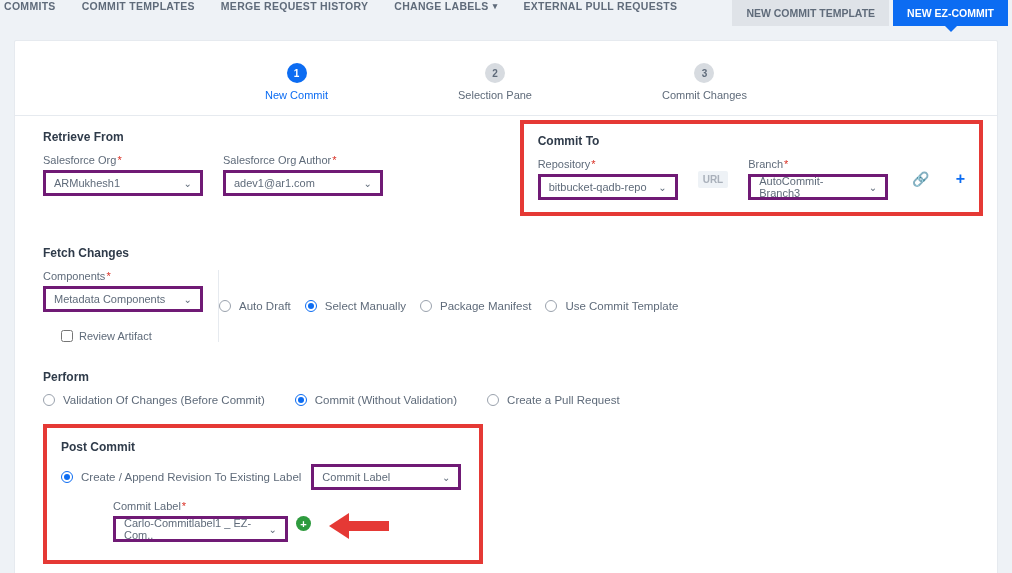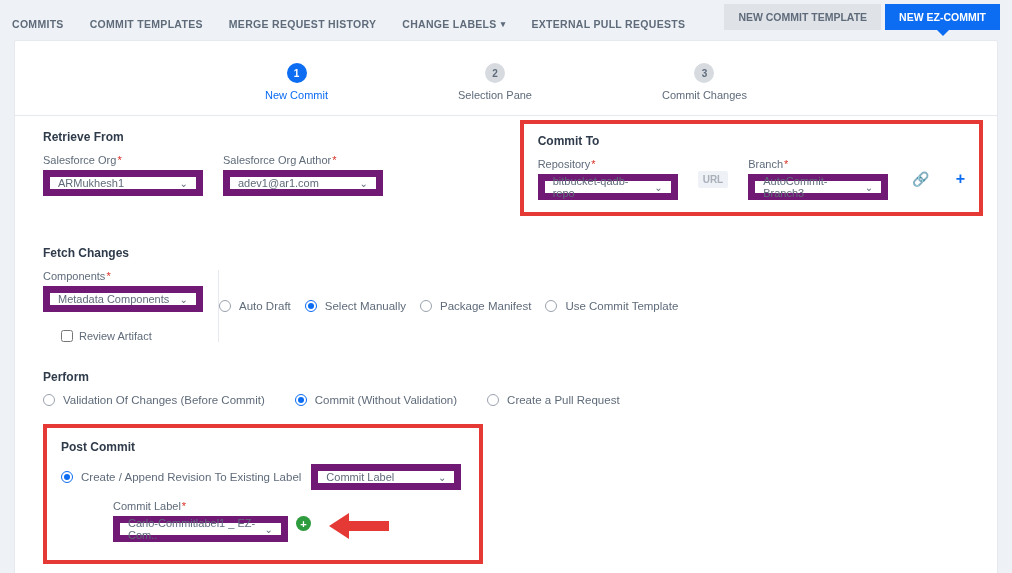--- a/index.html
+++ b/index.html
@@ -1,18 +1,18 @@
 <!DOCTYPE html>
 <html><head>
 <meta charset="utf-8">
 <style>
   * { box-sizing: border-box; margin: 0; padding: 0; }
   body { font-family: "Segoe UI", Arial, sans-serif; font-size: 12px; background: #eef2f6; color: #333; width: 1012px; }
 
-  .top-tabs { display: flex; align-items: flex-end; padding: 0 12px; height: 30px; }
+  .top-tabs { display: flex; align-items: flex-start; padding: 0 4px; height: 30px; }
   .top-tabs .tab-left { display: flex; gap: 26px; }
   .top-tabs .tab-item { font-size: 10.5px; font-weight: 600; color: #5f6b7a; letter-spacing: .3px; cursor: pointer; display: flex; align-items: center; gap: 4px; }
   .top-tabs .spacer { flex: 1; }
   .btn-secondary { background: #dfe3e8; color: #5f6b7a; font-size: 10.5px; font-weight: 600; padding: 7px 14px; border: none; cursor: pointer; margin-left: 8px; }
   .btn-primary { background: #0c6cf2; color: #fff; font-size: 10.5px; font-weight: 700; padding: 7px 14px; border: none; cursor: pointer; margin-left: 4px; position: relative; }
   .btn-primary::after { content:""; position:absolute; bottom:-6px; left:50%; transform:translateX(-50%); border-left:6px solid transparent; border-right:6px solid transparent; border-top:6px solid #0c6cf2; }
 
   .card { background:#fff; margin: 10px 14px 0 14px; padding: 0 0 30px 0; border:1px solid #e6eaef; border-radius:2px; }
 
   .stepper { display:flex; justify-content:center; gap: 130px; padding: 22px 0 14px 0; border-bottom: 1px solid #e6eaef; }
@@ -24,21 +24,21 @@
 
   .two-col { display:flex; padding: 14px 28px 0 28px; gap: 60px; }
   .col { flex:1; }
 
   .section-title { font-size:12px; font-weight:700; color:#2f3b4a; margin-bottom:10px; }
   .field-row { display:flex; gap: 20px; }
   .field { display:flex; flex-direction:column; gap:4px; }
   .field-label { font-size:11px; color:#5f6b7a; }
   .required::after { content:"*"; color:#d93025; margin-left:1px; }
 
-  .select, .input { border:7px solid #701a75; background:#fff; height:26px; font-size:11px; color:#5f6b7a; padding: 0 22px 0 8px; position:relative; display:flex; align-items:center; cursor:pointer; }
+  .select, .input { border:3px solid #701a75; background:#fff; height:26px; font-size:11px; color:#5f6b7a; padding: 0 22px 0 8px; position:relative; display:flex; align-items:center; cursor:pointer; }
   .select .caret { position:absolute; right:8px; color:#5f6b7a; font-size:10px; pointer-events:none; }
 
   .commit-to-box { position:relative; border:4px solid #e53935; padding: 10px 14px 12px 14px; margin: -10px -14px 0 -14px; }
   .url-chip { background:#eef2f6; color:#a9b0ba; font-size:10px; font-weight:700; padding:3px 5px; border-radius:2px; align-self:center; }
   .branch-plus { color:#0c6cf2; font-weight:700; font-size:16px; align-self:center; margin-left:6px; cursor:pointer; }
   .link-icon { color:#c4c9d0; font-size:14px; align-self:center; margin-left:4px; }
 
   .fetch { padding: 30px 28px 0 28px; }
   .fetch-body { display:flex; margin-top:10px; }
   .fetch-left { width:175px; }

